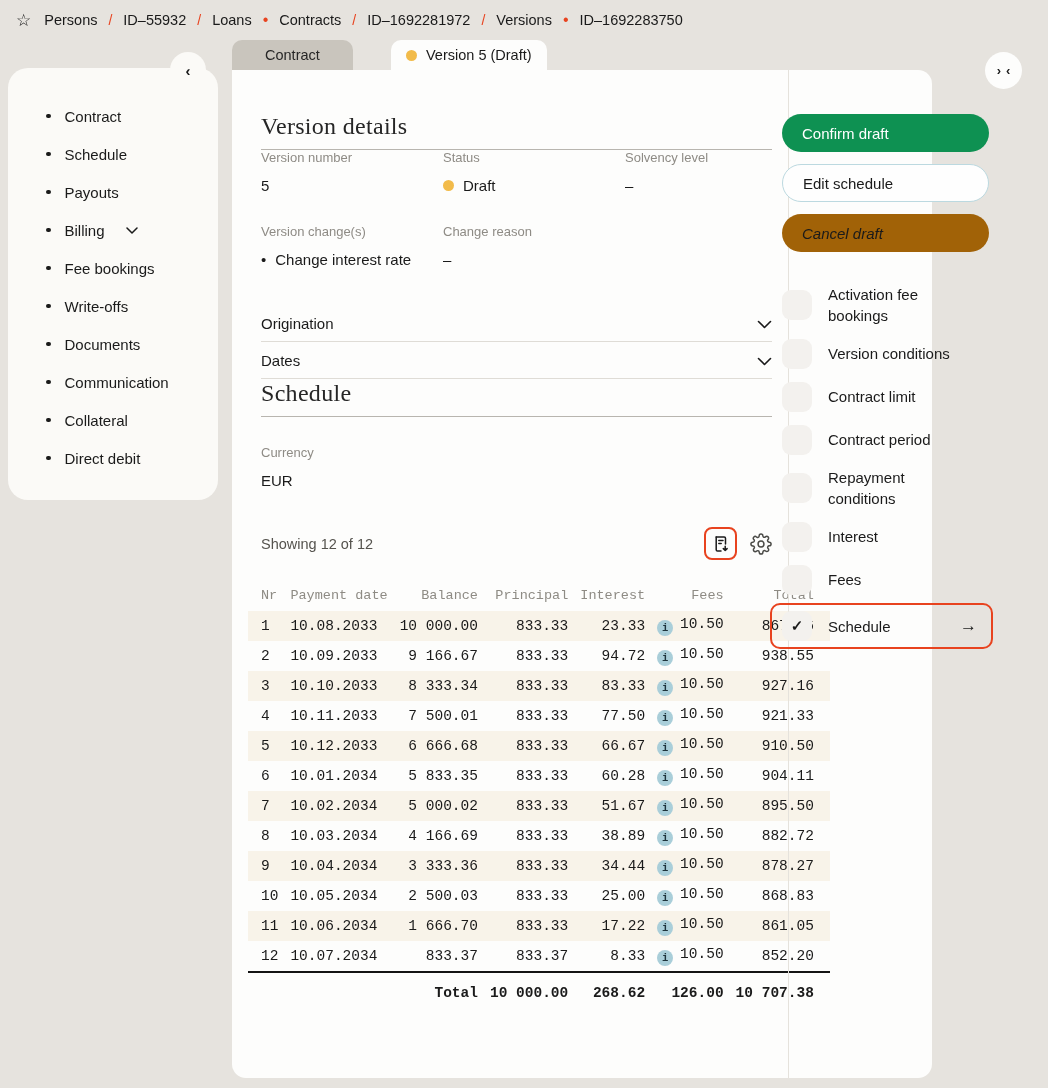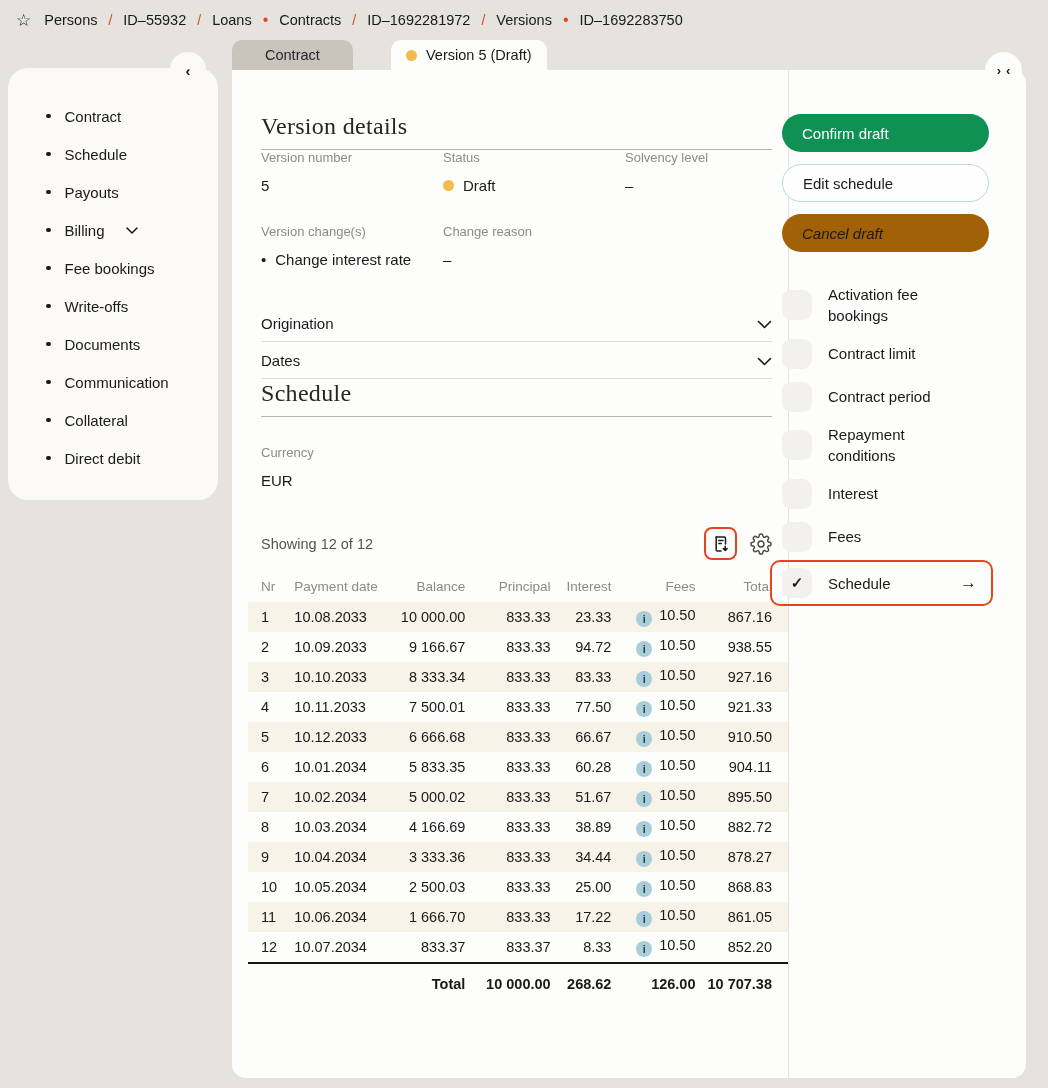--- a/index.html
+++ b/index.html
@@ -27,21 +27,21 @@
 
   
   .left-panel { position:absolute; left:8px; top:68px; width:210px; height:432px; background:#fbfaf7; border-radius:20px; }
   .left-bump { position:absolute; left:170px; top:52px; width:36px; height:36px; border-radius:50%; background:#fbfaf7; display:flex; align-items:center; justify-content:center; cursor:pointer; font-weight:bold; font-size:15px; }
   .nav-list { list-style:none; margin:0; padding:29px 0 0 38px; }
   .nav-item { height:38px; display:flex; align-items:center; gap:14px; font-size:15px; cursor:pointer; }
   .nav-bullet { width:4.5px; height:4.5px; border-radius:50%; background:#1a1a1a; flex-shrink:0; }
   .nav-chev { margin-left:7px; display:flex; align-items:center; }
 
   
-  .content { position:absolute; left:232px; top:70px; width:794px; height:1008px; background:#fdfdfc; border-radius:0 14px 14px 14px; }
+  .content { position:absolute; left:232px; top:70px; width:700px; height:1008px; background:#fdfdfc; border-radius:0 14px 14px 14px; }
   .v-divider { position:absolute; left:556px; top:0; bottom:0; width:1px; background:#e5e2dc; }
   .right-bump { position:absolute; left:985px; top:52px; width:37px; height:37px; border-radius:50%; background:#fdfdfc; display:flex; align-items:center; justify-content:center; gap:5px; cursor:pointer; font-weight:bold; font-size:13px; }
 
   
   .main { position:absolute; left:0; top:0; width:556px; height:100%; padding:42px 16px 0 29px; }
   h1.section-title { font-family:"Liberation Serif", serif; font-weight:400; font-size:24px; letter-spacing:0.3px; color:#262626; margin:0 0 9px 0; line-height:28px; }
   .heavy-rule { border:none; border-top:1px solid #b8b5af; margin:0; }
 
   .fields-grid { display:grid; grid-template-columns:182px 182px 1fr; row-gap:30px; }
   .field-label { font-size:13px; color:#8e8b85; }
@@ -54,21 +54,21 @@
 
   .schedule-head { margin-top:56px; }
   .currency-block { margin-top:28px; }
 
   .showing-row { margin-top:38px; display:flex; align-items:center; justify-content:space-between; }
   .showing-text { font-size:14.5px; color:#55534e; }
   .table-tools { display:flex; align-items:center; gap:13px; }
   .export-btn { width:33px; height:33px; border:2px solid #e8431f; border-radius:8px; background:transparent; display:flex; align-items:center; justify-content:center; cursor:pointer; padding:0; }
   .gear-btn { background:none; border:none; padding:0; display:flex; cursor:pointer; }
 
-  .table-wrap { margin:15px -16px 0 -13px; }
+  .table-wrap { margin:24px -16px 0 -13px;font-family:Liberation Mono, monospace; }
   table.sched { width:100%; border-collapse:collapse; font-size:14.5px; }
   table.sched th { font-weight:400; color:#8e8b84; font-size:13.5px; text-align:right; padding:4px 6px 8px 6px; white-space:nowrap; }
   table.sched th.al { text-align:left; }
   table.sched td { padding:5px 6px; height:29px; text-align:right; white-space:nowrap; }
   table.sched td.al { text-align:left; }
   table.sched col.c-nr { width:42px; }
   table.sched col.c-date { width:110px; }
   table.sched col.c-bal { width:75px; }
   table.sched col.c-pri { width:88px; }
   table.sched col.c-int { width:62px; }
@@ -411,20 +411,24 @@
     <button class="btn btn-edit">Edit schedule</button>
     <button class="btn btn-cancel">Cancel draft</button>
 
     <div class="checklist">
         <div class="check-item">
           <span class="checkbox"></span>
           <span class="check-label">Activation fee bookings</span>
         </div>
         <div class="check-item">
           <span class="checkbox"></span>
+          <span class="check-label">Version conditions</span>
+        </div>
+        <div class="check-item">
+          <span class="checkbox"></span>
           <span class="check-label">Contract limit</span>
         </div>
         <div class="check-item">
           <span class="checkbox"></span>
           <span class="check-label">Contract period</span>
         </div>
         <div class="check-item">
           <span class="checkbox"></span>
           <span class="check-label">Repayment conditions</span>
         </div>

